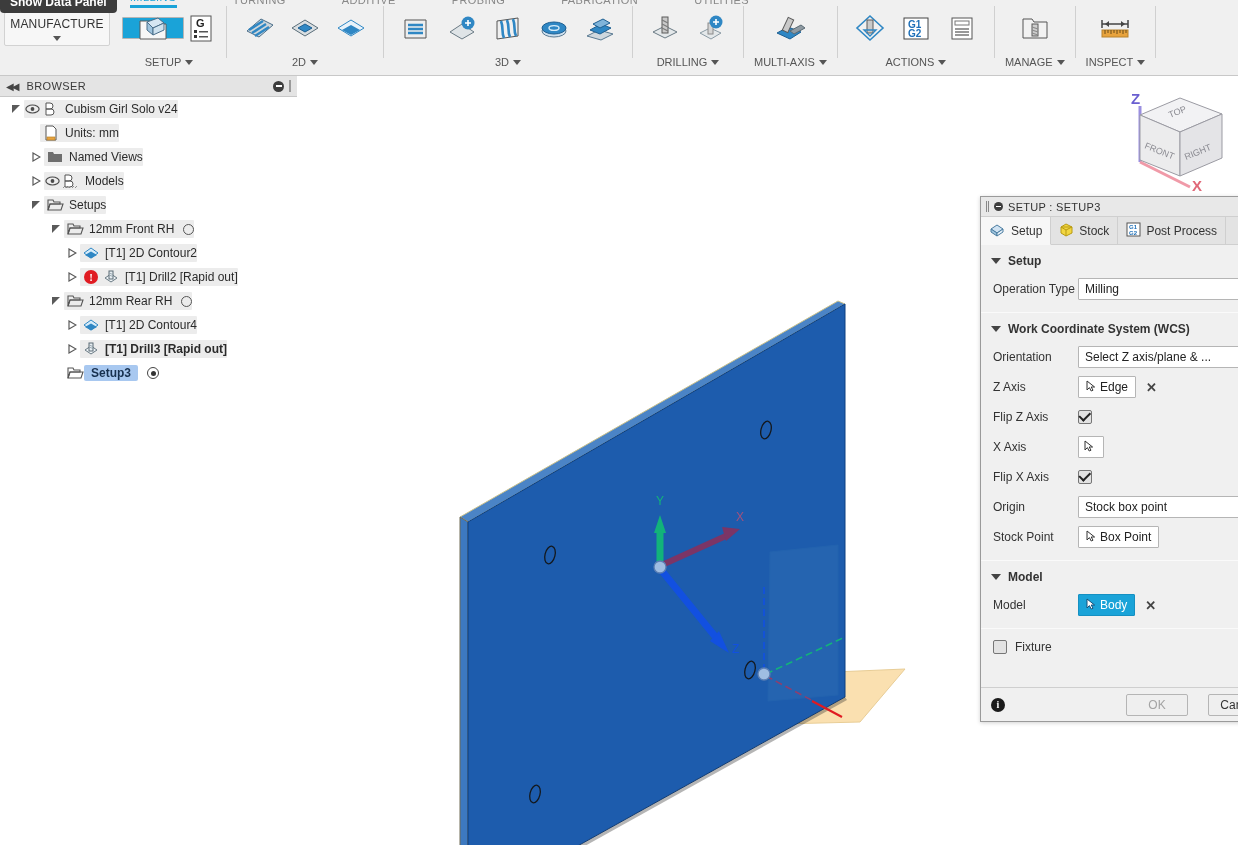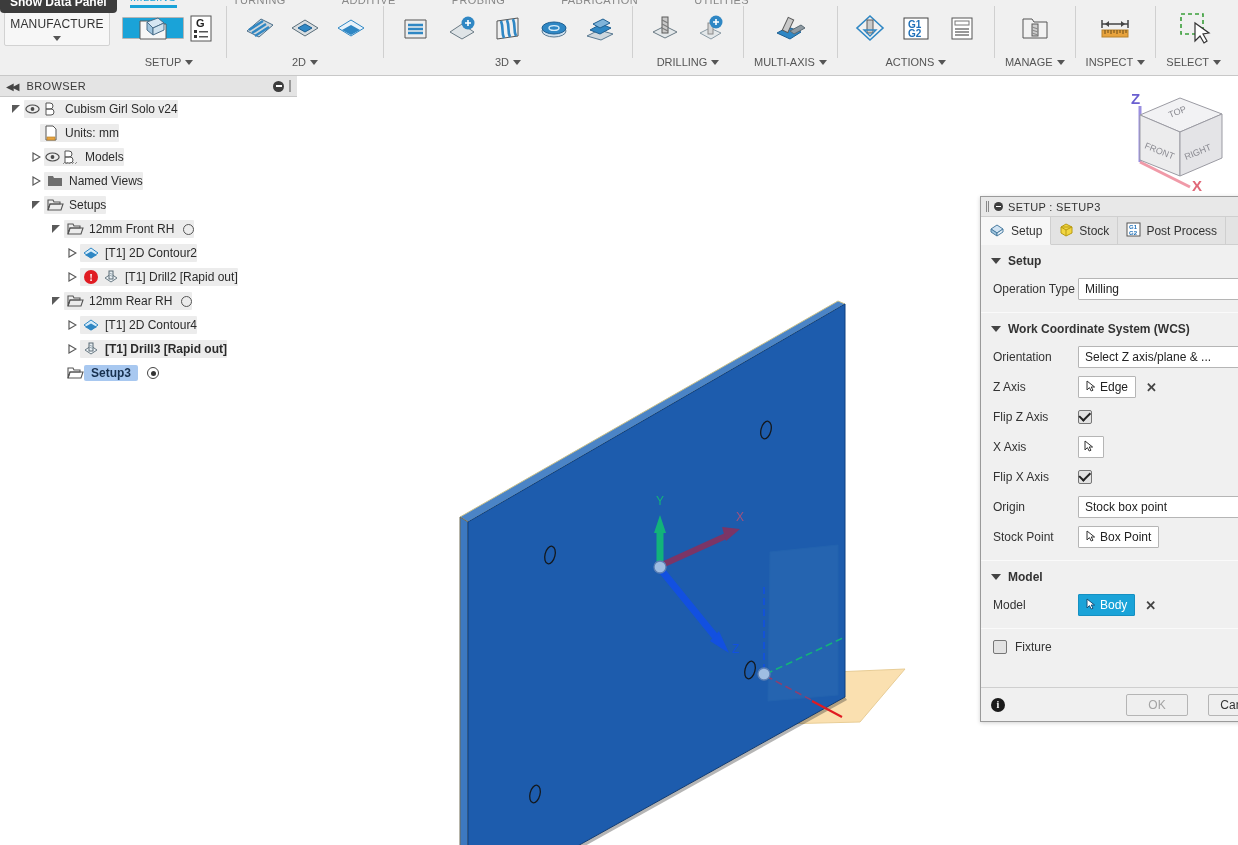--- a/index.html
+++ b/index.html
@@ -436,34 +436,20 @@
           </div>
         </div>
         <div class="glabel">
             <span>INSPECT</span>
             <span class="caret"></span>
           </div>
       </div>
 
       <div class="sep"></div>
 
-      <div class="grp">
-        <div class="icons">
-          <div class="tool">
-            <svg width="40" height="38" viewBox="0 0 40 38">
-              <rect x="7" y="5" width="22" height="20" fill="none" stroke="#3a9e3a" stroke-width="1.6" stroke-dasharray="4,3"></rect>
-              <polygon points="21,14 21,32 26,27 30,34 33,32 29,25 35,24" fill="#fff" stroke="#333" stroke-width="1.2"></polygon>
-            </svg>
-          </div>
-        </div>
-        <div class="glabel">
-            <span>SELECT</span>
-            <span class="caret"></span>
-          </div>
-      </div>
 
     </div>
   </div>
 
   <div class="tooltip">Show Data Panel</div>
 
   <div class="browser">
     <div class="bhead">
       <span class="arrows">◀◀</span>
       <span class="btitle">BROWSER</span>
@@ -512,49 +498,49 @@
       </span>
     </div>
 
     <div class="trow" style="padding-left:28px;">
       <span class="exp">
         <svg width="10" height="10">
             <polygon points="2,1 9,5 2,9" fill="none" stroke="#5a5a5a" stroke-width="1.2"></polygon>
           </svg>
         </span>
       <span class="hit">
+        <span class="ico">
+          <svg width="16" height="14" viewBox="0 0 16 14">
+              <polygon points="1,2 6,2 7,4 15,4 15,12 1,12" fill="#6e6e6e"></polygon>
+            </svg>
+          </span>
+        <span class="tlabel">Named Views</span>
+      </span>
+    </div>
+
+    <div class="trow" style="padding-left:28px;">
+      <span class="exp">
+        <svg width="10" height="10">
+            <polygon points="2,1 9,5 2,9" fill="none" stroke="#5a5a5a" stroke-width="1.2"></polygon>
+          </svg>
+        </span>
+      <span class="hit">
         <span class="eye">
           <svg width="15" height="10" viewBox="0 0 15 10">
               <ellipse cx="7.5" cy="5" rx="6.6" ry="4" fill="none" stroke="#4a4a4a" stroke-width="1.2"></ellipse>
               <circle cx="7.5" cy="5" r="1.9" fill="#4a4a4a"></circle>
             </svg>
           </span>
         <span class="ico">
           <svg width="18" height="16" viewBox="0 0 18 16">
               <path d="M3,2 h4 a3,3 0 0 1 0,6 h-4 z M3,8 h5 a3,3 0 0 1 0,6 h-5 z" fill="#fff" stroke="#555" stroke-width="1"></path>
               <path d="M1,15 l2,-2 M4,15 l2,-2 M7,15 l2,-2 M10,15 l2,-2 M13,15 l2,-2" stroke="#777" stroke-width=".8"></path>
             </svg>
           </span>
         <span class="tlabel">Models</span>
-      </span>
-    </div>
-
-    <div class="trow" style="padding-left:28px;">
-      <span class="exp">
-        <svg width="10" height="10">
-            <polygon points="2,1 9,5 2,9" fill="none" stroke="#5a5a5a" stroke-width="1.2"></polygon>
-          </svg>
-        </span>
-      <span class="hit">
-        <span class="ico">
-          <svg width="16" height="14" viewBox="0 0 16 14">
-              <polygon points="1,2 6,2 7,4 15,4 15,12 1,12" fill="#6e6e6e"></polygon>
-            </svg>
-          </span>
-        <span class="tlabel">Named Views</span>
       </span>
     </div>
 
     <div class="trow" style="padding-left:28px;">
       <span class="exp">
         <svg width="10" height="10">
             <polygon points="1,1 9,1 1,9" fill="#5a5a5a"></polygon>
           </svg>
         </span>
       <span class="hit">

